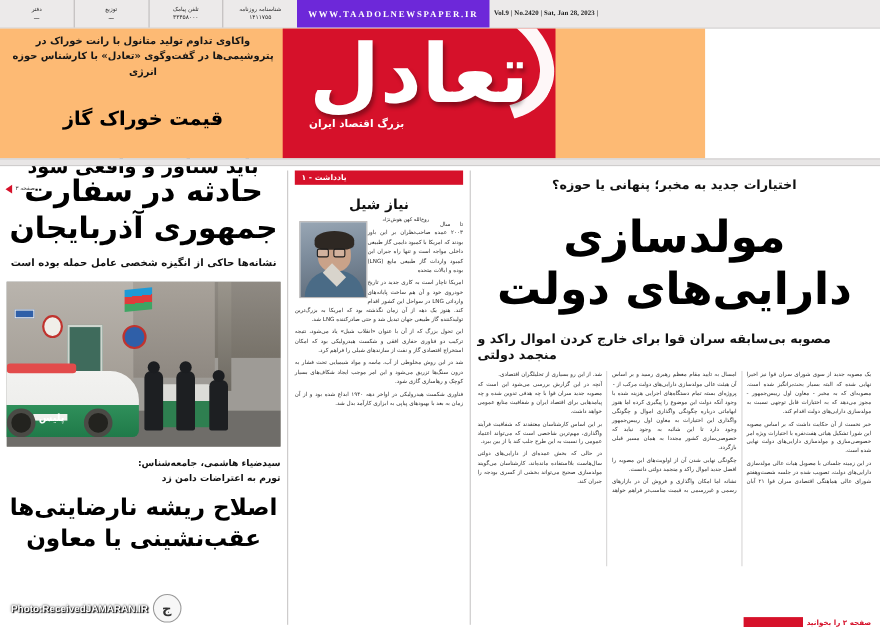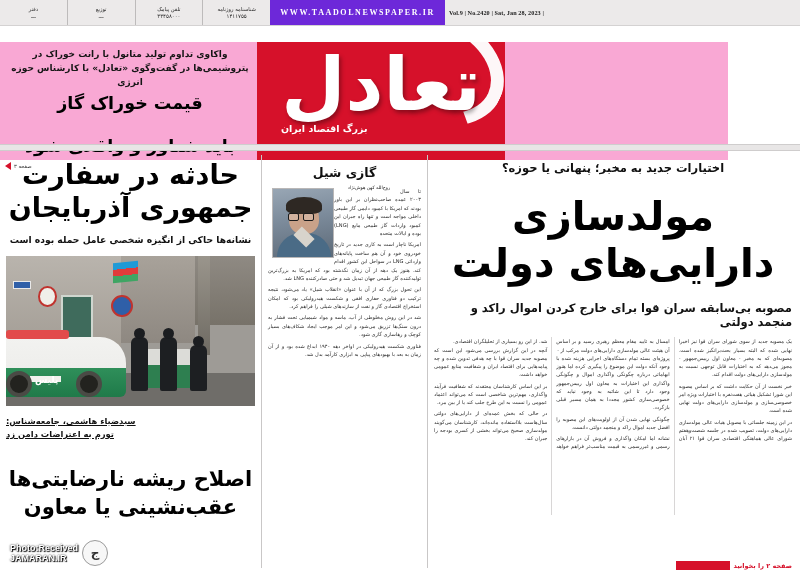--- a/index.html
+++ b/index.html
@@ -41,22 +41,22 @@
     flex: 1; display: flex; flex-direction: column;
     align-items: center; justify-content: center;
     border-left: 1px solid #bdbbbb; gap: 1px;
   }
   .info-cell:last-child { border-left: none; }
   .info-label { font-size: 5.2px; color: #2a2a2a; white-space: nowrap; }
   .info-value { font-size: 5.4px; color: #2a2a2a; white-space: nowrap; }
 
   
   .masthead {
-    position: absolute; top: 42px; left: 0; width: 728px; height: 118px;
-    background: #f9a8d4;
+    position: absolute; top: 26px; left: 0; width: 641px; height: 118px;
+    background: #fdba74;
   }
   .logo-block {
     position: absolute; top: 0; left: 257px; width: 248px; height: 118px;
     background: #d6112a; overflow: hidden;
   }
   .logo-word {
     position: absolute; top: 2px; left: 0; width: 248px;
     text-align: center; color: #fff;
     font-size: 74px; font-weight: 700; line-height: 1.1;
     font-family: "DejaVu Sans", sans-serif;
@@ -78,21 +78,21 @@
   .teaser {
     position: absolute; top: 6px; width: 250px;
     text-align: center; color: #111;
   }
   .teaser-left { left: 5px; }
   .teaser-right { left: 540px; }
   .teaser-kicker {
     font-size: 9px; font-weight: 700; line-height: 1.55; color: #161616;
   }
   .teaser-title {
-    margin-top: 2px; font-size: 17.5px; font-weight: 700;
+    margin-top: 24px; font-size: 17.5px; font-weight: 700;
     line-height: 1.3; color: #000;
   }
   .teaser-title.single { margin-top: 12px; }
   .pagelink {
     display: flex; align-items: center; gap: 3px; margin-top: 5px;
     direction: rtl; justify-content: flex-start;
   }
   .pagelink.at-left { padding-right: 0; justify-content: flex-end; }
   .tri {
     width: 0; height: 0; border-top: 4px solid transparent;
@@ -119,21 +119,21 @@
   
   .lead-kicker {
     text-align: center; font-size: 11.5px; font-weight: 700;
     color: #111; margin-top: 6px;
   }
   .lead-title {
     text-align: center; font-size: 40px; font-weight: 700; line-height: 1.18;
     color: #000; margin-top: 18px; letter-spacing: -0.5px;
   }
   .lead-sub {
-    text-align: right; font-size: 11.5px; font-weight: 700;
+    text-align: left; font-size: 11.5px; font-weight: 700;
     color: #111; margin-top: 14px;
   }
   .lead-body {
     margin-top: 8px; column-count: 3; column-gap: 9px; column-rule: 1px solid #d8d6d6;
     height: 178px; overflow: hidden;
   }
   .bodytext {
     font-size: 5.1px; line-height: 1.62; color: #2b2b2b; text-align: justify;
   }
   .bodytext p { margin-bottom: 3px; }
@@ -282,34 +282,34 @@
   .watermark {
     position: absolute; bottom: 8px; left: 10px;
     display: flex; align-items: center; gap: 4px; z-index: 9;
   }
   .wm-logo {
     width: 26px; height: 26px; border-radius: 50%;
     background: rgba(245,245,245,0.82); border: 1px solid #9a9a9a;
     display: flex; align-items: center; justify-content: center;
     font-size: 12px; color: #333; font-weight: 700;
   }
-  .wm-text { display: flex; flex-direction: column; direction: ltr; }
+  .wm-text { display: flex; flex-direction: row; direction: ltr; }
   .wm-line {
     font-size: 9px; font-weight: 700; color: #fff;
     text-shadow: 0 0 2px #000, 1px 1px 1px #000; line-height: 1.15;
     font-family: "Liberation Sans", sans-serif;
   }
   .bottom-left-block { margin-top: 9px; position: relative; }
   .bl-kicker {
-    text-align: left; font-size: 8.4px; font-weight: 700;
-    line-height: 1.55; color: #111; text-decoration: underline;
+    text-align: right; font-size: 8.4px; font-weight: 700;
+    line-height: 1.55; color: #111;
   }
   .bl-title {
     text-align: center; font-size: 21px; font-weight: 700;
-    line-height: 1.28; color: #000; margin-top: 25px;
+    line-height: 1.28; color: #000; margin-top: 7px;
   }
 </style>
 </head>
 <body>
 
 <div class="page">
 
   <div class="topbar">
     <div class="topbar-left">
       <span class="masthead-latin">Vol.9 | No.2420 | Sat, Jan 28, 2023 |</span>
@@ -385,21 +385,24 @@
 
       <div class="cont-marker">
         <span class="cont-text">صفحه ۲ را بخوانید</span>
         <span class="cont-bar"></span>
       </div>
     </div>
 
     <div class="vrule"></div>
 
     <div class="col-mid">
-      <div class="note-title">گازی شیل</div>
+      <div class="note-head">
+        <span>یادداشت - ۱</span>
+      </div>
+      <div class="note-title">نیاز شیل</div>
 
       <div class="note-body">
         <div class="note-photo">
           <div class="np-body"></div>
           <div class="np-face"></div>
           <div class="np-hair"></div>
           <div class="np-glass-l"></div>
           <div class="np-glass-r"></div>
           <div class="np-collar"></div>
         </div>

